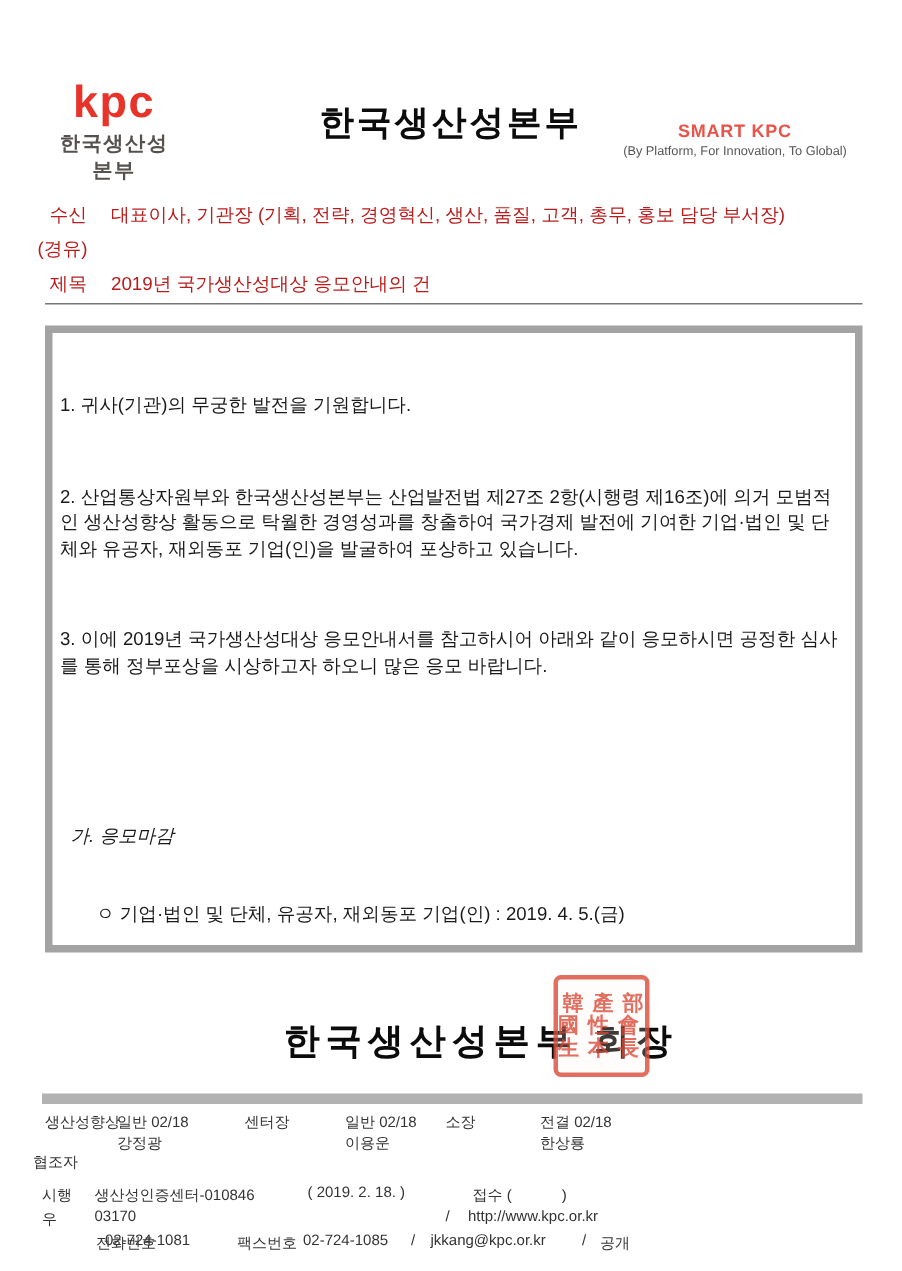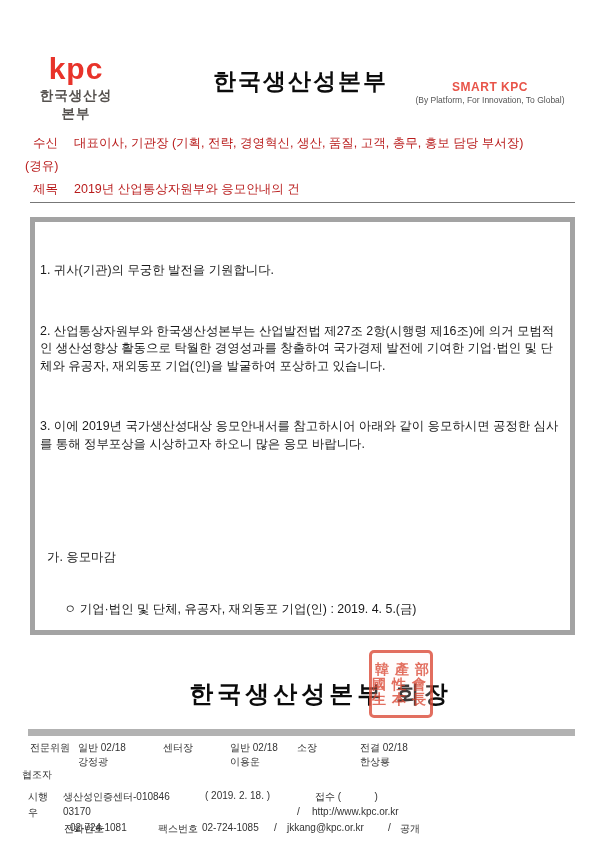--- a/index.html
+++ b/index.html
@@ -24,21 +24,21 @@
   .rcpt-label { width:28px; margin-right:13px; }
   .via { margin-left:-8px; }
   
   .rule { position:absolute; top:202px; left:30px; width:545px; border-top:1px solid #777; }
   .box {
     position:absolute; top:217px; left:30px; width:545px; height:418px;
     border:5px solid #a3a3a3; box-sizing:border-box; padding:5px 8px 0 5px;
     font-size:12.4px; line-height:17.5px; color:#1a1a1a; white-space:pre-wrap; overflow:hidden;
   }
   .box p, .box .group { margin:0 0 8px 0; }
-  .h-indent { padding-left:7px; }
+  .h-indent { padding-left:7px;font-style:italic; }
   .item { padding-left:24px; }
   
   .signature { position:absolute; top:678px; left:0; width:601px; text-align:center;
     padding-left:40px; box-sizing:border-box; font-size:24px; font-weight:bold;
     letter-spacing:4px; color:#0b0b0b; z-index:1; }
   .seal {
     position:absolute; left:369px; top:650px; width:58px; height:62px; z-index:2;
     border:3px solid #dc4f3c; border-radius:5px; color:#dc4f3c; opacity:0.82;
     display:flex; flex-direction:row; justify-content:space-around; align-items:center;
     font-family:"Liberation Serif","DejaVu Serif",serif; font-size:14px; font-weight:bold;
@@ -68,21 +68,21 @@
   </div>
 
   <div class="recipient">
     <div class="rcpt-row">
       <span class="rcpt-label">수신</span>
       <span>대표이사, 기관장 (기획, 전략, 경영혁신, 생산, 품질, 고객, 총무, 홍보 담당 부서장)</span>
     </div>
     <div class="via">(경유)</div>
     <div class="rcpt-row">
       <span class="rcpt-label">제목</span>
-      <span>2019년 산업통상자원부와 응모안내의 건</span>
+      <span>2019년 국가생산성대상 응모안내의 건</span>
     </div>
   </div>
 
   <div class="rule"></div>
 
   <div class="box">
     <p>1. 귀사(기관)의 무궁한 발전을 기원합니다.</p>
     <p>2. 산업통상자원부와 한국생산성본부는 산업발전법 제27조 2항(시행령 제16조)에 의거 모범적인 생산성향상 활동으로 탁월한 경영성과를 창출하여 국가경제 발전에 기여한 기업·법인 및 단체와 유공자, 재외동포 기업(인)을 발굴하여 포상하고 있습니다.</p>
     <p>3. 이에 2019년 국가생산성대상 응모안내서를 참고하시어 아래와 같이 응모하시면 공정한 심사를 통해 정부포상을 시상하고자 하오니 많은 응모 바랍니다.</p>
 
@@ -104,21 +104,21 @@
   <div class="signature">한국생산성본부 회장</div>
   <div class="seal">
     <div>韓國生</div>
     <div>產性本</div>
     <div>部會長</div>
   </div>
 
   <div class="graybar"></div>
 
   <div class="approval-zone">
-    <span class="foot" style="left:30px;">전문위원</span>
+    <span class="foot" style="left:30px;">생산성향상</span>
     <span class="foot two-line" style="left:78px;"><span>일반 02/18</span><br><span>강정광</span></span>
     <span class="foot" style="left:163px;">센터장</span>
     <span class="foot two-line" style="left:230px;"><span>일반 02/18</span><br><span>이용운</span></span>
     <span class="foot" style="left:297px;">소장</span>
     <span class="foot two-line" style="left:360px;"><span>전결 02/18</span><br><span>한상룡</span></span>
     <span class="foot" style="left:22px; top:27px;">협조자</span>
   </div>
 
   <div class="dispatch-zone">
     <span class="foot" style="left:28px;  top:0;">시행</span>

